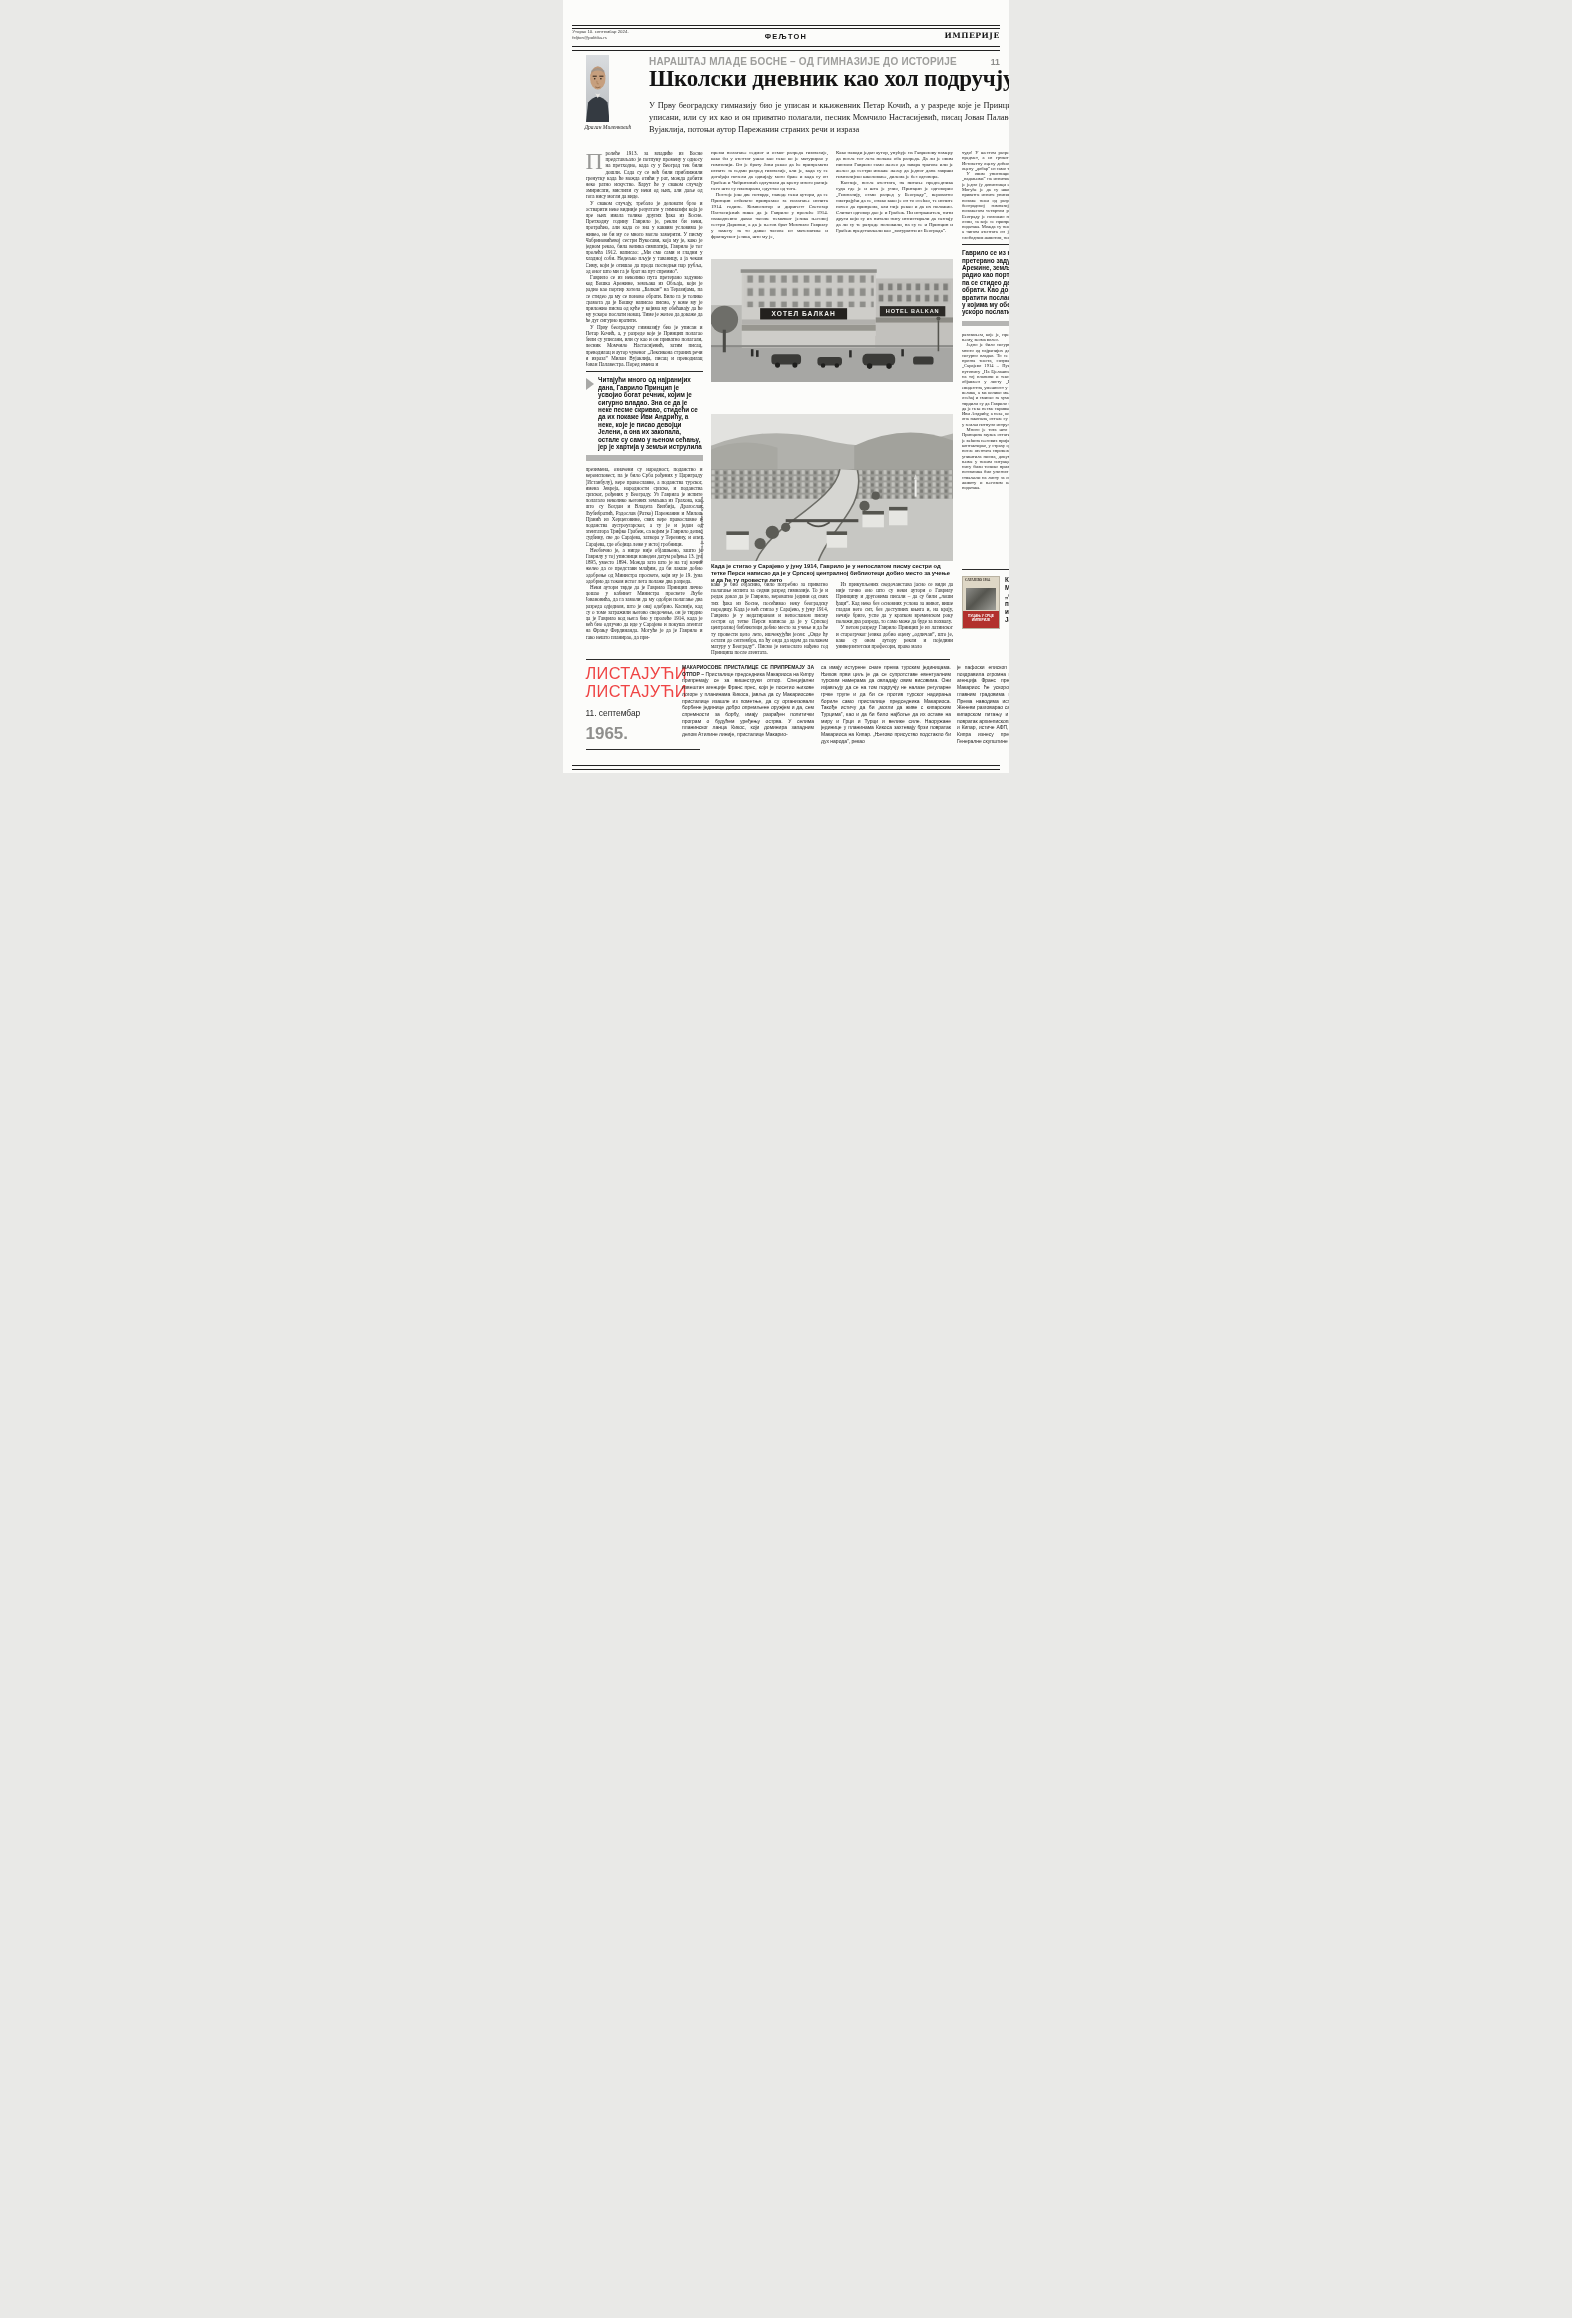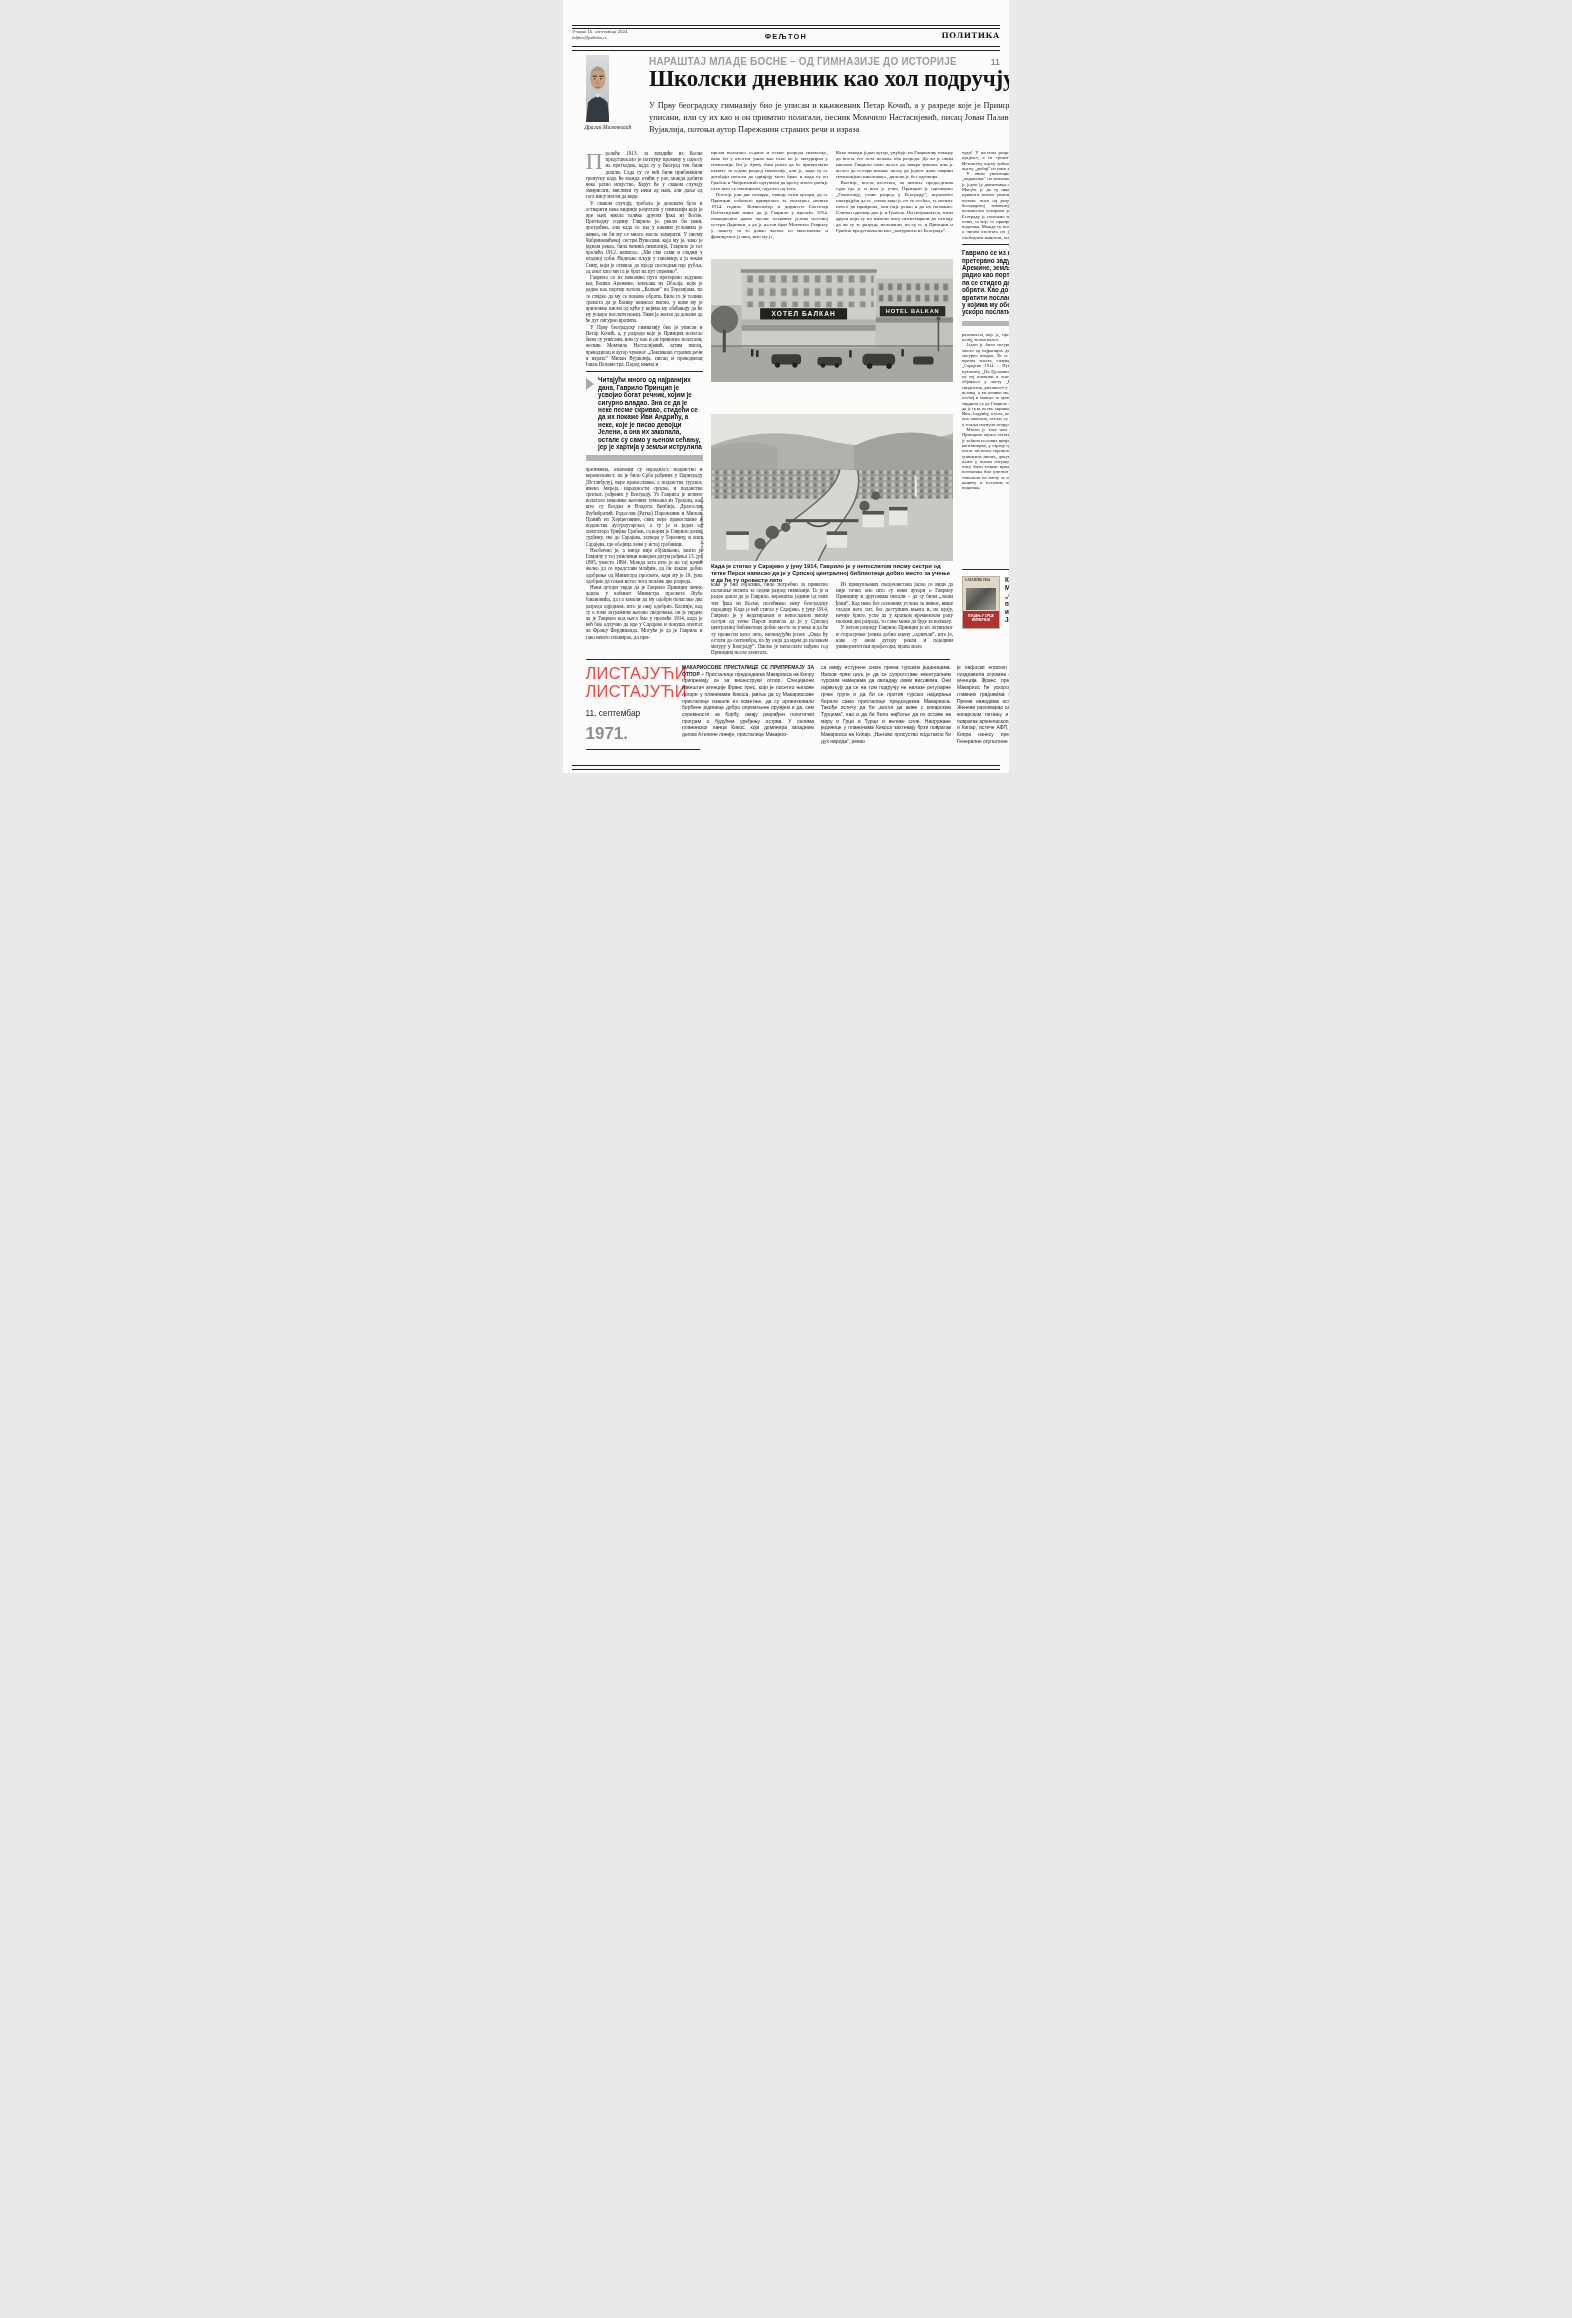--- a/index.html
+++ b/index.html
@@ -92,21 +92,21 @@
 <body>
 
 <div class="page">
 
   <div class="drule top"></div>
   <div class="hdr-date">
     <div>Уторак 10. септембар 2024.</div>
     <div>feljton@politika.rs</div>
   </div>
   <div class="hdr-section">ФЕЉТОН</div>
-  <div class="hdr-logo">ПОЛИТИКА</div>
+  <div class="hdr-logo">ИМПЕРИЈЕ</div>
   <div class="drule mid"></div>
 
   <svg class="author-photo" viewBox="0 0 46 130" preserveAspectRatio="none">
     <rect width="46" height="130" fill="#cdd1d4"></rect>
     <rect width="46" height="130" fill="url(#agrad)"></rect>
     <defs>
       <linearGradient id="agrad" x1="0" y1="0" x2="0" y2="1">
         <stop offset="0" stop-color="#d9dcdf"></stop>
           <stop offset="1" stop-color="#b9bdc0"></stop>
       </linearGradient>
@@ -293,21 +293,21 @@
       <div class="promo-text">Књигу Драгана Миленковића „Сарајево 1914 – пуцањ у срце империје” објавила је Japanorama.rs</div>
     </div>
   </div>
 
   <div class="arch-rule"></div>
   <div class="arch-title">
     <div>ЛИСТАЈУЋИ</div>
     <div>ЛИСТАЈУЋИ</div>
   </div>
   <div class="arch-date">11. септембар</div>
-  <div class="arch-year">1971.</div>
+  <div class="arch-year">1965.</div>
   <div class="arch-underrule"></div>
 
   <div class="arch-col ac1">
     <b>МАКАРИОСОВЕ ПРИСТАЛИЦЕ СЕ ПРИПРЕМАЈУ ЗА ОТПОР – </b><span>Присталице председника Макариоса на Кипру припремају се за вишеструки отпор. Специјални извештач агенције Франс прес, који је посетио њихове логоре у планинама Кикоса, јавља да су Макариосове присталице изашле из пометње, да су организовали борбене јединице добро опремљене оружјем и да, сем спремности за борбу, имају разрађен политички програм о будућем уређењу острва. У селима планинског ланца Кикос, који доминира западним делом Атилине линије, присталице Макарио-</span>
   </div>
   <div class="arch-col ac2">са имају истурене снаге према турским јединицама. Њихов први циљ је да се супротставе евентуалним турским намерама да овладају овим висовима. Они изјављују да се на том подручју не налазе регуларне грчке трупе и да би се против турског надирања бориле само присталице председника Макариоса. Такође истичу да би „могли да живе с кипарским Турцима”, као и да би било најбоље да их оставе на миру и Грци и Турци и велике силе. Наоружане јединице у планинама Кикоса захтевају брзи повратак Макариоса на Кипар. „Његово присуство подстакло би дух народа”, рекао</div>
   <div class="arch-col ac3">је пафоски епископ Крисостомос, чије је речи поздравила огромна маса народа. Како је јавила агенција Франс прес из Женеве, председник Макариос ће ускоро отпутовати на турнеју по главним градовима неких несврстаних земаља. Према наводима исте агенције, Макариос је у Женеви разговарао са шефом грчке дипломатије о кипарском питању и условима за веома скори повратак архиепископа Макариоса на острво. Грчка и Кипар, истиче АФП, договориле су се да питање Кипра изнесу пред овогодишње заседање Генералне скупштине УН.</div>
 
   <div class="drule bot"></div>
 </div>

